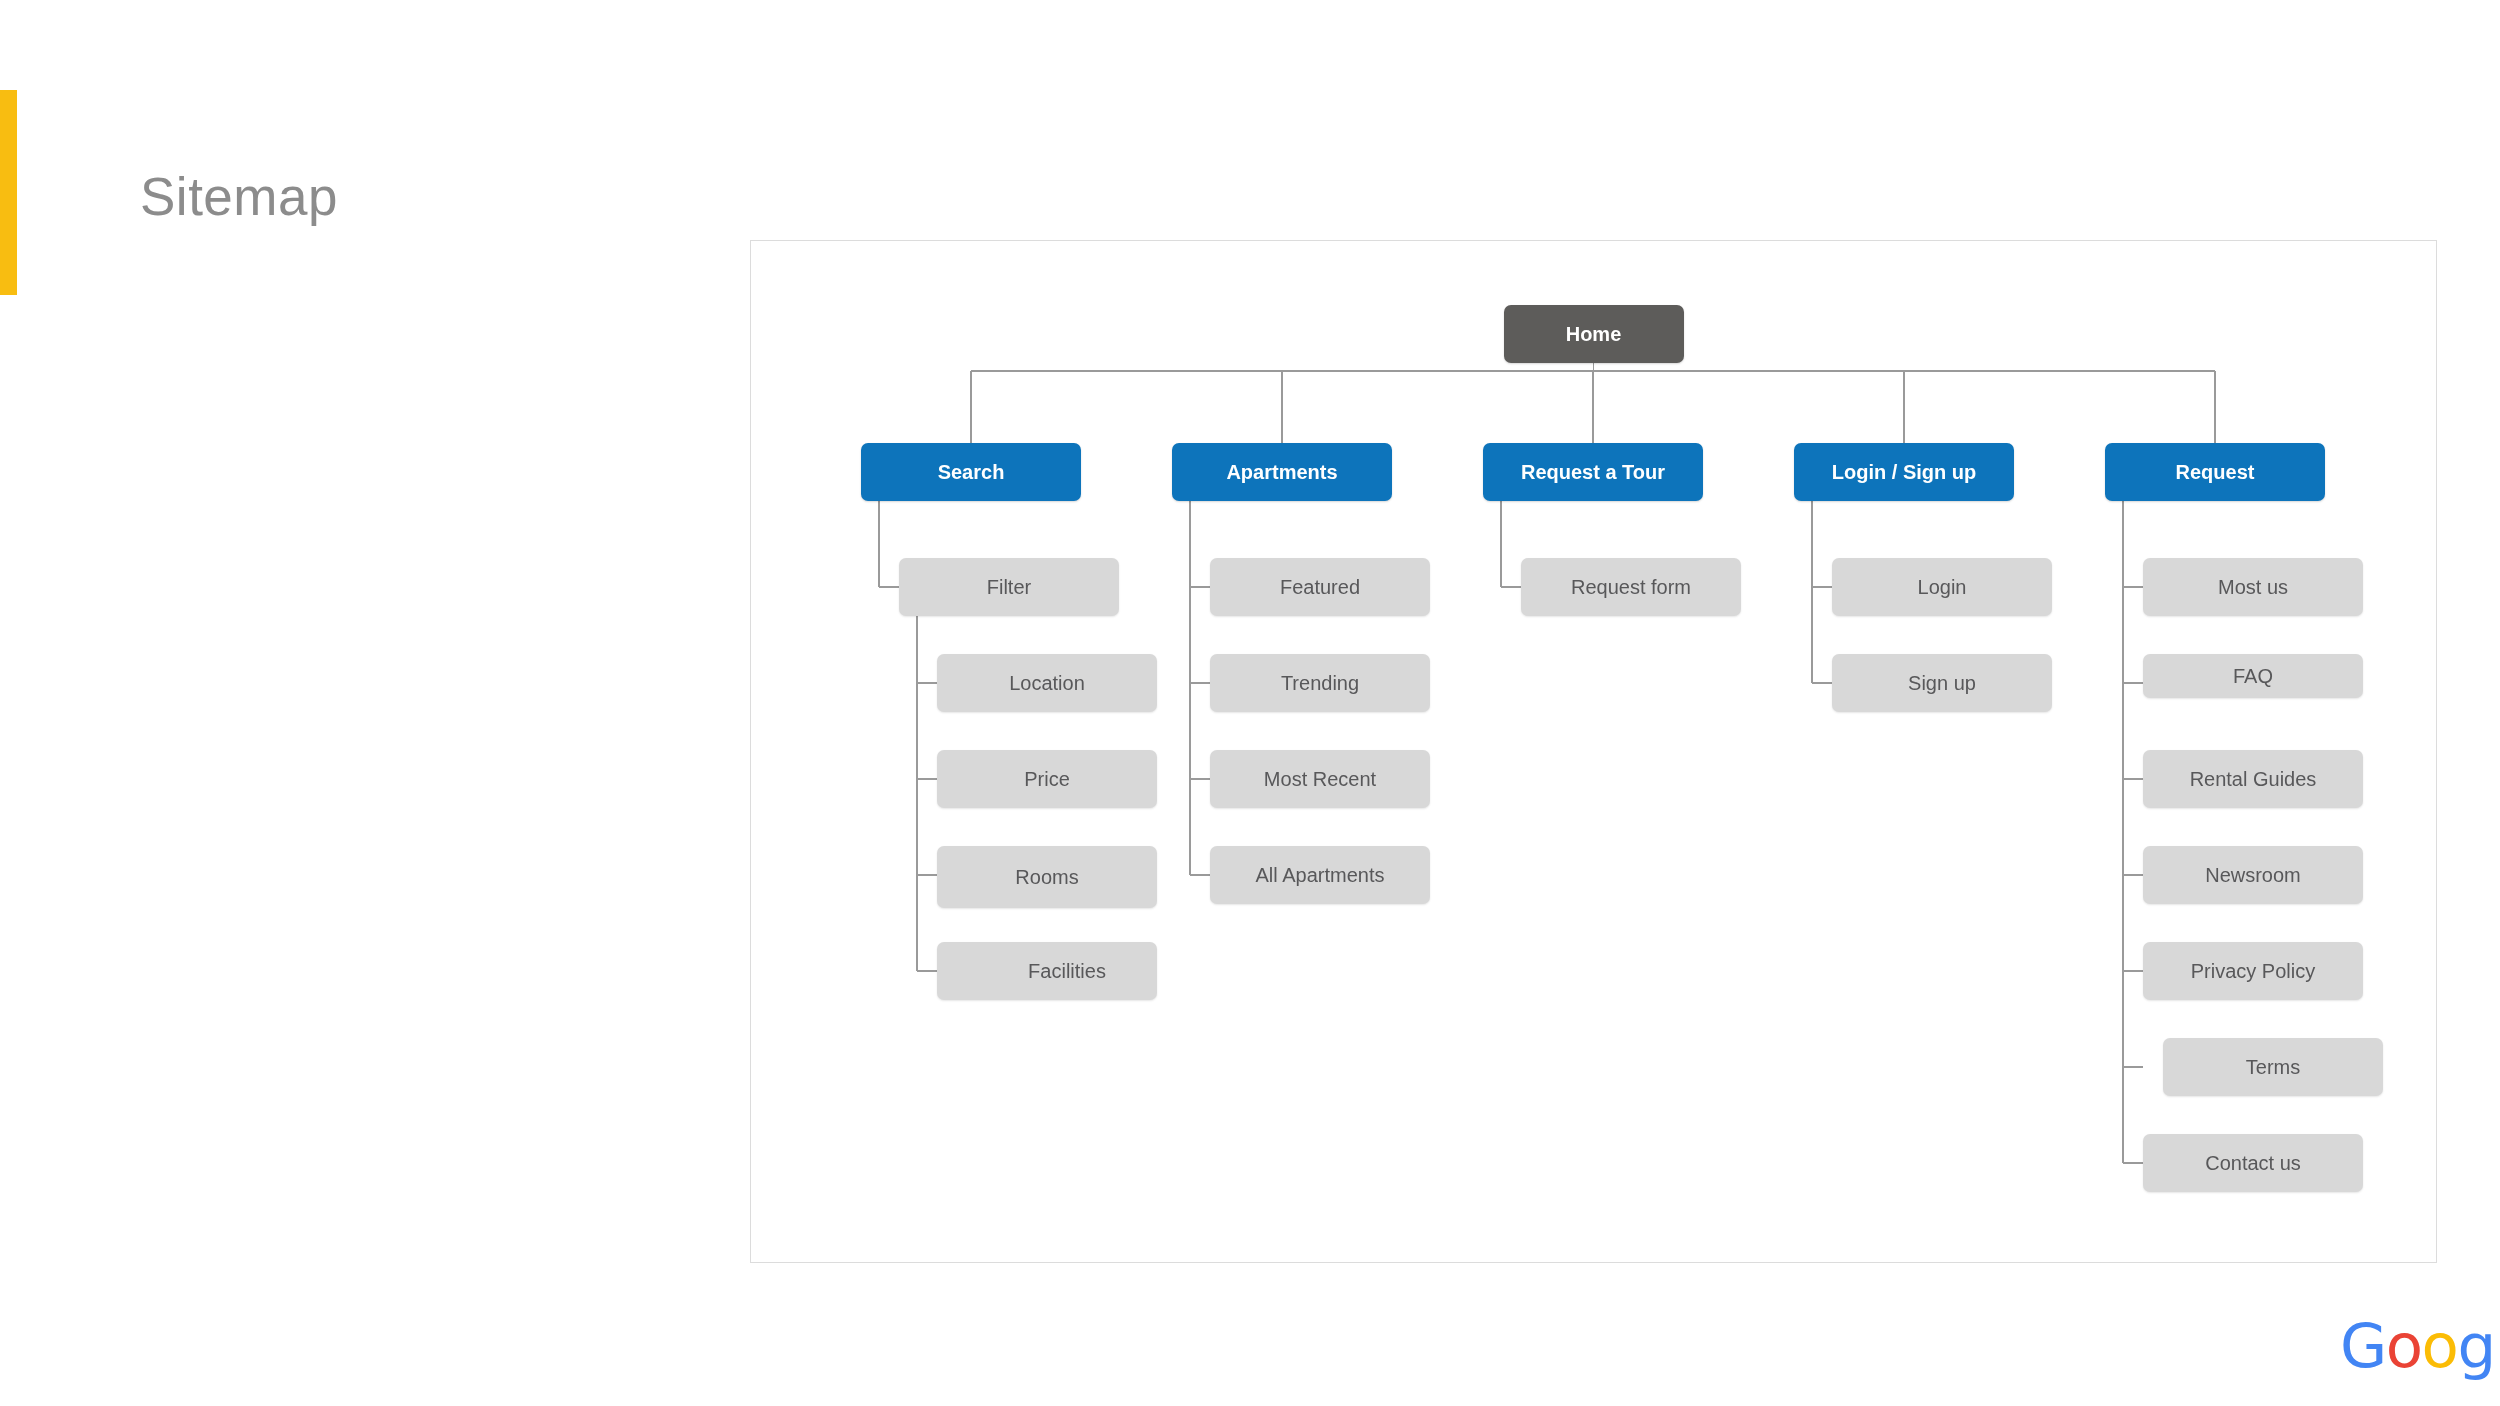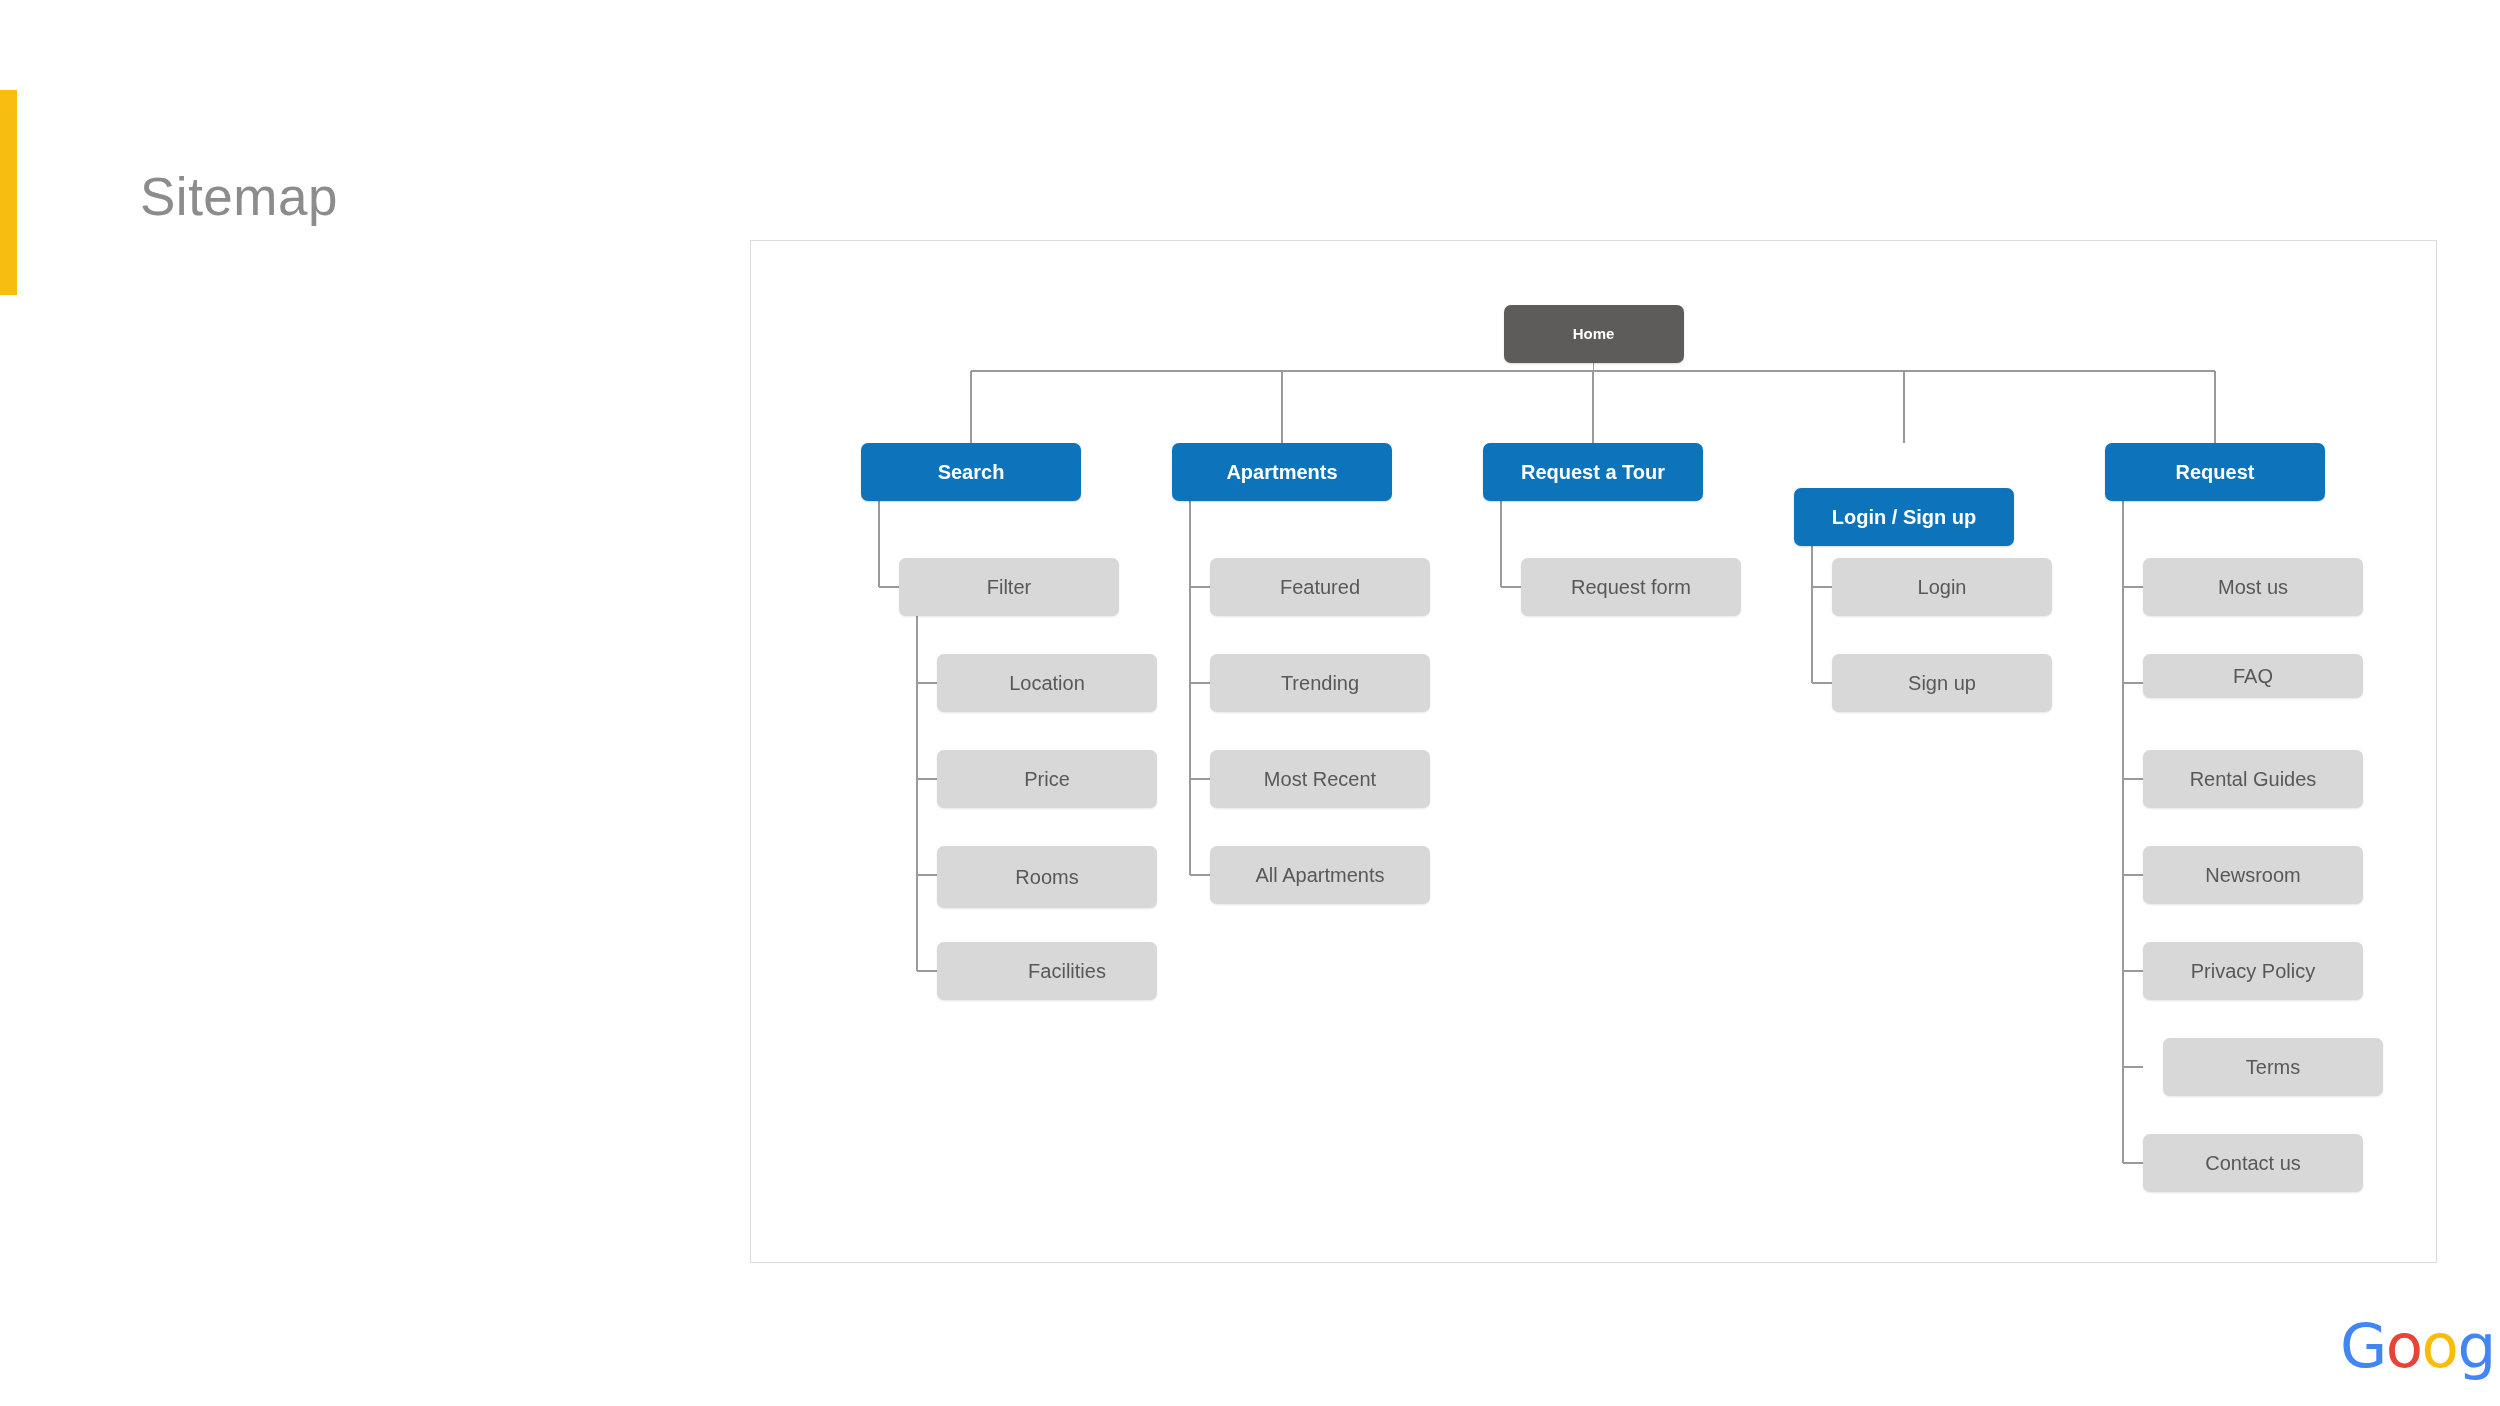--- a/index.html
+++ b/index.html
@@ -47,21 +47,21 @@
 
   
   .node{
     position:absolute;box-sizing:border-box;
     display:flex;align-items:center;justify-content:center;
     border-radius:7px;text-align:center;
     line-height:1.15;
   }
   .node-root{
     background:#5d5c5a;color:#ffffff;
-    font-size:15px;font-weight:700;
+    font-size:20px;font-weight:700;
     box-shadow:0 1px 2px rgba(0,0,0,.16);
   }
   .node-primary{
     background:#0d74bb;color:#ffffff;
     font-size:20px;font-weight:700;
     box-shadow:0 1px 2px rgba(0,0,0,.16);
   }
   .node-child{
     background:#d8d8d8;color:#58585a;
     font-size:20px;font-weight:400;
@@ -127,21 +127,21 @@
         </div>
         <div class="node node-primary" style="left: 110px; top: 202px; width: 220px; height: 58px;">
           <span>Search</span>
         </div>
         <div class="node node-primary" style="left: 421px; top: 202px; width: 220px; height: 58px;">
           <span>Apartments</span>
         </div>
         <div class="node node-primary" style="left: 732px; top: 202px; width: 220px; height: 58px;">
           <span>Request a Tour</span>
         </div>
-        <div class="node node-primary" style="left: 1043px; top: 202px; width: 220px; height: 58px; margin-top: 45px;">
+        <div class="node node-primary" style="left: 1043px; top: 202px; width: 220px; height: 58px;">
           <span>Login / Sign up</span>
         </div>
         <div class="node node-primary" style="left: 1354px; top: 202px; width: 220px; height: 58px;">
           <span>Request</span>
         </div>
         <div class="node node-child" style="left: 148px; top: 317px; width: 220px; height: 58px;">
           <span>Filter</span>
         </div>
         <div class="node node-child" style="left: 186px; top: 413px; width: 220px; height: 58px;">
           <span>Location</span>

